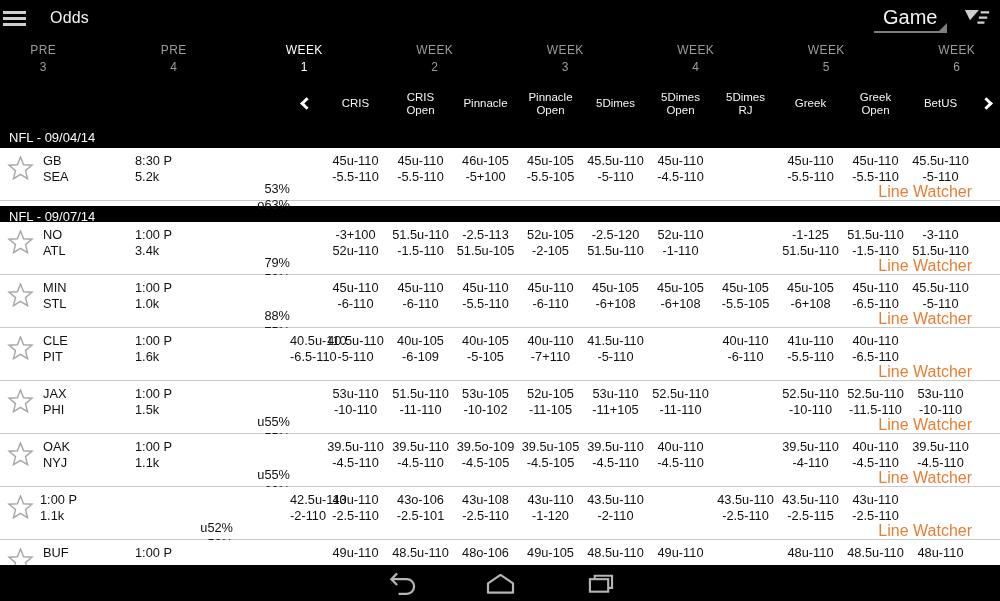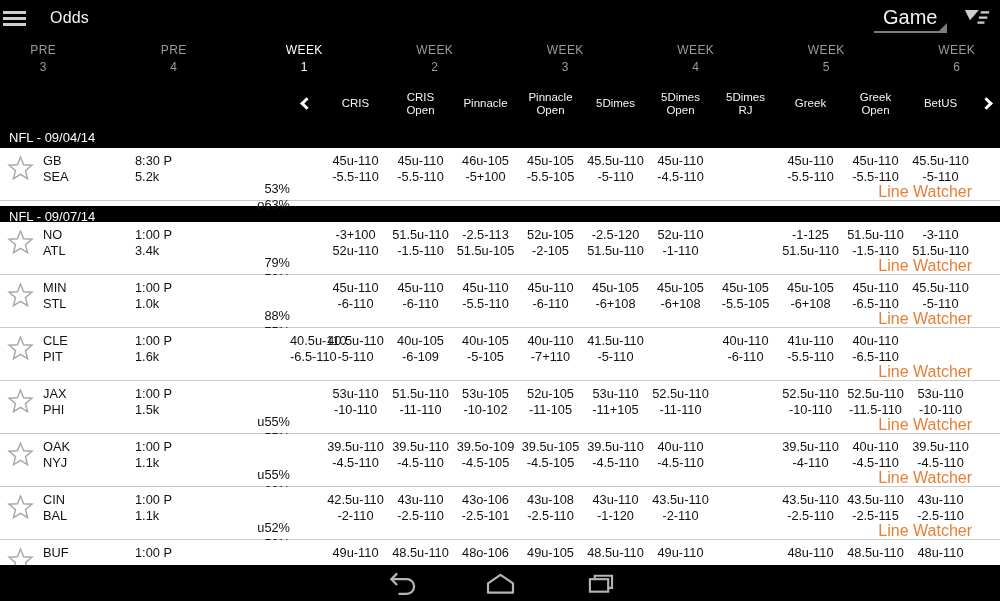--- a/index.html
+++ b/index.html
@@ -523,24 +523,20 @@
             <div class="l2">-4.5-110</div>
           </div>
           <div class="line-watcher">Line Watcher</div>
         </div>
         <div class="grid-row game-row">
           <div class="c-star">
             <svg width="27" height="24" viewBox="0 0 28 24">
               <polygon points="14,0.5 17.2,8.6 25.9,9.1 19.2,14.7 21.3,23.1 14,18.5 6.7,23.1 8.8,14.7 2.1,9.1 10.8,8.6" fill="none" stroke="#a8a8a8" stroke-width="1.5"></polygon>
             </svg>
           </div>
-          <div class="c-team">
-            <div class="l1">CIN</div>
-            <div class="l2">BAL</div>
-          </div>
           <div class="c-time">
             <div class="l1">1:00 P</div>
             <div class="l2">1.1k</div>
           </div>
           <div class="c-pct">
             <div class="l1">u52%</div>
             <div class="l2">52%</div>
           </div>
           <div></div>
           <div class="c-odds">

